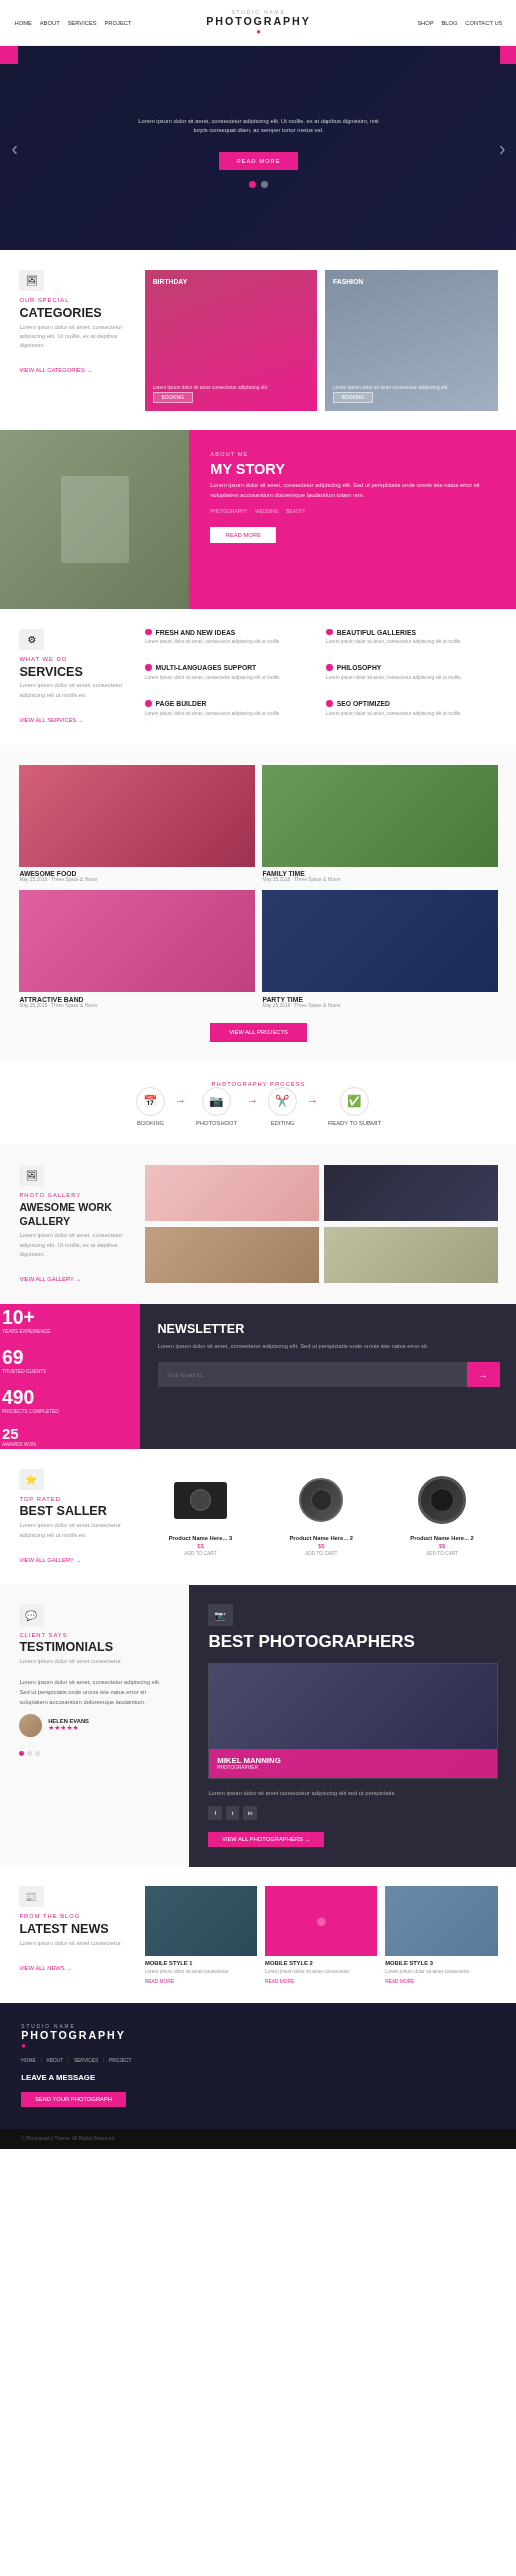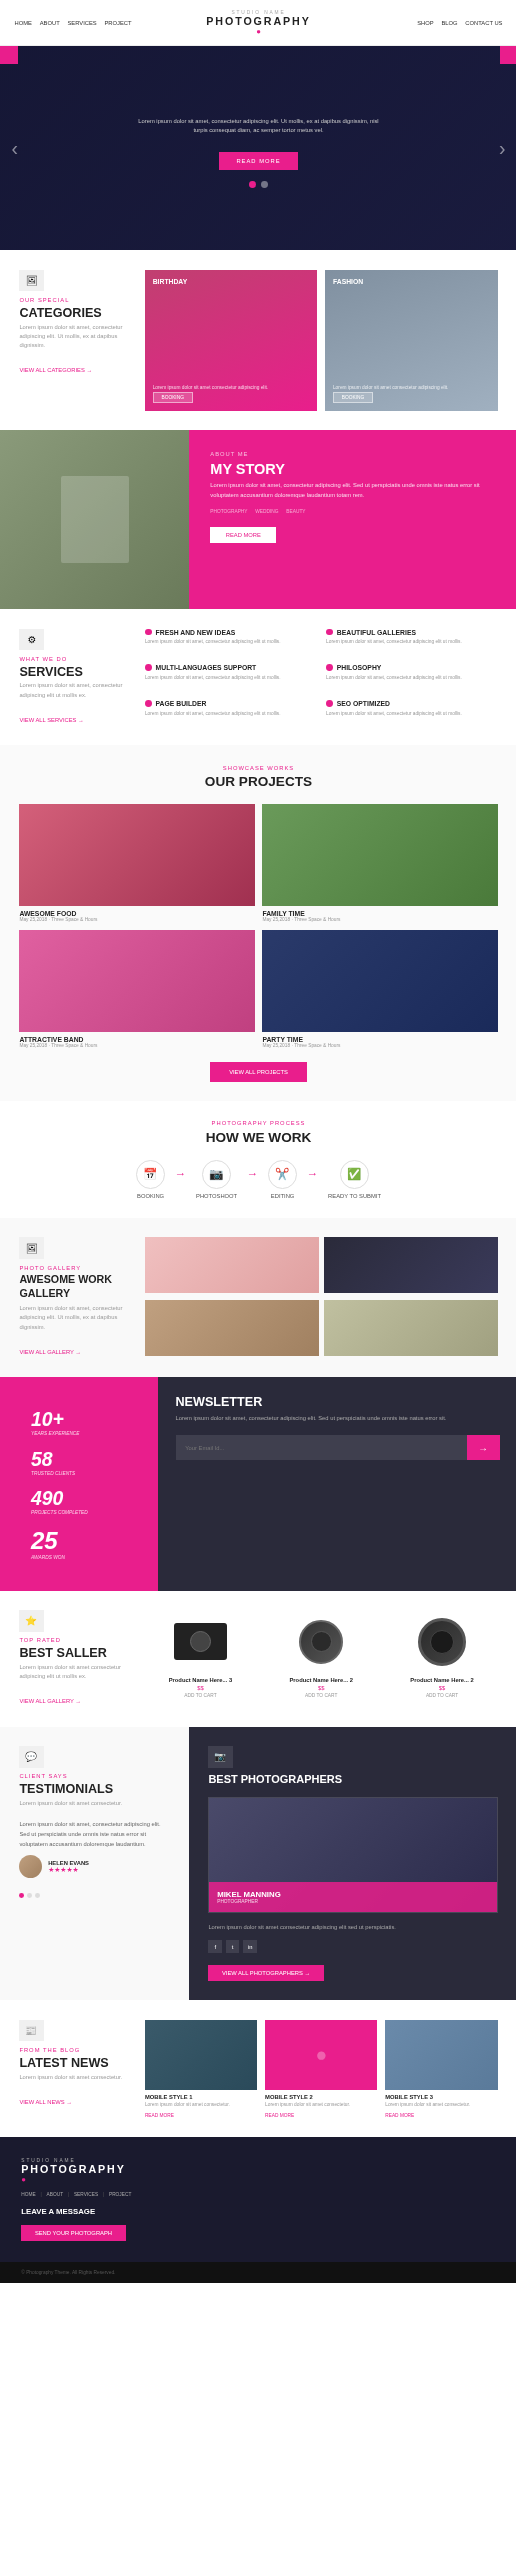--- a/index.html
+++ b/index.html
@@ -133,24 +133,20 @@
       <div style="font-size:6.8px;font-weight:bold;color:#222;display:flex;align-items:center;gap:3.9px;margin-bottom:2.9px;">
           <span style="width:6.8px;height:6.8px;border-radius:50%;background:#e91e8c;flex-shrink:0;display:inline-block;"></span>
           <span>SEO OPTIMIZED</span>
         </div>
       <p style="font-size:4.8px;color:#999;line-height:1.5;">Lorem ipsum dolor sit amet, consectetur adipiscing elit ut mollis.</p>
     </div>
   </div>
 </section>
 
 <section style="background:#fafafa;padding:19.4px;text-align:center;">
-  <div>
-    <div style="font-size:5.8px;color:#e91e8c;text-transform:uppercase;letter-spacing:1px;">SHOWCASE WORKS</div>
-    <div style="font-size:13.6px;font-weight:bold;color:#222;text-transform:uppercase;margin:3.9px 0 14.5px;">OUR PROJECTS</div>
-  </div>
   <div style="display:grid;grid-template-columns:1fr 1fr;gap:7.8px;">
     <div>
       <div style="width:100%;height:102px;background:linear-gradient(135deg,#d4607a,#a03050);"></div>
       <div style="font-size:6.8px;font-weight:bold;color:#222;text-align:left;margin-top:3.9px;text-transform:uppercase;">AWESOME FOOD</div>
       <div style="font-size:4.8px;color:#999;text-align:left;"><span>May 25,2018</span> · <span>Three Space &amp; Hours</span></div>
     </div>
     <div>
       <div style="width:100%;height:102px;background:linear-gradient(135deg,#6a9a5a,#4a7a3a);"></div>
       <div style="font-size:6.8px;font-weight:bold;color:#222;text-align:left;margin-top:3.9px;text-transform:uppercase;">FAMILY TIME</div>
       <div style="font-size:4.8px;color:#999;text-align:left;"><span>May 25,2018</span> · <span>Three Space &amp; Hours</span></div>
@@ -164,21 +160,20 @@
       <div style="width:100%;height:102px;background:linear-gradient(135deg,#2a3a6a,#1a2a5a);"></div>
       <div style="font-size:6.8px;font-weight:bold;color:#222;text-align:left;margin-top:3.9px;text-transform:uppercase;">PARTY TIME</div>
       <div style="font-size:4.8px;color:#999;text-align:left;"><span>May 25,2018</span> · <span>Three Space &amp; Hours</span></div>
     </div>
   </div>
   <button style="background:#e91e8c;color:#fff;border:none;padding:6.8px 19.4px;font-size:5.8px;text-transform:uppercase;cursor:pointer;margin-top:14.5px;">VIEW ALL PROJECTS</button>
 </section>
 
 <section style="background:#fff;padding:19.4px;text-align:center;">
   <div style="font-size:5.8px;color:#e91e8c;text-transform:uppercase;letter-spacing:1px;">PHOTOGRAPHY PROCESS</div>
-  <div style="font-size:13.6px;font-weight:bold;color:#222;text-transform:uppercase;margin:3.9px 0 14.5px;">HOW WE WORK</div>
   <div style="display:flex;justify-content:center;align-items:center;gap:9.7px;">
     <div style="display:flex;flex-direction:column;align-items:center;gap:3.9px;">
       <div style="width:29px;height:29px;border:1px solid #ddd;border-radius:50%;display:flex;align-items:center;justify-content:center;font-size:11.6px;">📅</div>
       <div style="font-size:5.8px;color:#555;text-transform:uppercase;">BOOKING</div>
     </div>
     <div style="color:#e91e8c;font-size:11.6px;margin-bottom:15.5px;">→</div>
     <div style="display:flex;flex-direction:column;align-items:center;gap:3.9px;">
       <div style="width:29px;height:29px;border:1px solid #ddd;border-radius:50%;display:flex;align-items:center;justify-content:center;font-size:11.6px;">📷</div>
       <div style="font-size:5.8px;color:#555;text-transform:uppercase;">PHOTOSHOOT</div>
     </div>
@@ -205,35 +200,35 @@
   </div>
   <div style="flex:1;display:grid;grid-template-columns:1fr 1fr;gap:4.8px;">
     <div style="height:56px;background:linear-gradient(135deg,#f0c0c0,#e0a0a0);"></div>
     <div style="height:56px;background:linear-gradient(135deg,#2a2a3a,#3a3a5a);"></div>
     <div style="height:56px;background:linear-gradient(135deg,#c0a080,#a08060);"></div>
     <div style="height:56px;background:linear-gradient(135deg,#c0c0a0,#a0a080);"></div>
   </div>
 </section>
 
 <section style="display:flex;background:#fff;">
-  <div style="background:#e91e8c;width:158px;flex-shrink:0;padding:31px;font-style:italic;">
+  <div style="background:#e91e8c;width:140px;flex-shrink:0;padding:2px;">
     <div style="margin-bottom:11.6px;">
       <div style="font-size:19.4px;font-weight:bold;color:#fff;"><span>10</span><span>+</span></div>
       <div style="font-size:4.8px;color:rgba(255,255,255,0.8);text-transform:uppercase;">YEARS EXPERIENCE</div>
     </div>
     <div style="margin-bottom:11.6px;">
-      <div style="font-size:19.4px;font-weight:bold;color:#fff;">58</div>
+      <div style="font-size:19.4px;font-weight:bold;color:#fff;">69</div>
       <div style="font-size:4.8px;color:rgba(255,255,255,0.8);text-transform:uppercase;">TRUSTED CLIENTS</div>
     </div>
     <div style="margin-bottom:11.6px;">
       <div style="font-size:19.4px;font-weight:bold;color:#fff;">490</div>
       <div style="font-size:4.8px;color:rgba(255,255,255,0.8);text-transform:uppercase;">PROJECTS COMPLETED</div>
     </div>
     <div>
-      <div style="font-size:24px;font-weight:bold;color:#fff;">25</div>
+      <div style="font-size:15px;font-weight:bold;color:#fff;">25</div>
       <div style="font-size:4.8px;color:rgba(255,255,255,0.8);text-transform:uppercase;">AWARDS WON</div>
     </div>
   </div>
   <div style="flex:1;background:#2a2a3a;padding:17.5px;">
     <div style="color:#fff;font-size:12.6px;font-weight:bold;text-transform:uppercase;margin-bottom:5.8px;">NEWSLETTER</div>
     <p style="color:#aaa;font-size:5.8px;line-height:1.6;margin-bottom:11.6px;">Lorem ipsum dolor sit amet, consectetur adipiscing elit. Sed ut perspiciatis unde omnis iste natus error sit.</p>
     <div style="display:flex;gap:0;">
       <input type="email" style="flex: 1 1 0%; background: rgba(255, 255, 255, 0.1); border: none; color: rgb(255, 255, 255); padding: 6.8px 9.7px; font-size: 5.8px; outline: none;" placeholder="Your Email Id...">
       <button style="background:#e91e8c;border:none;color:#fff;padding:6.8px 11.6px;font-size:9.7px;cursor:pointer;">→</button>
     </div>
@@ -299,21 +294,21 @@
       </div>
     </div>
     <div style="display:flex;gap:2.9px;">
       <span style="width:4.8px;height:4.8px;border-radius:50%;background:#e91e8c;display:inline-block;"></span>
       <span style="width:4.8px;height:4.8px;border-radius:50%;background:#ddd;display:inline-block;"></span>
       <span style="width:4.8px;height:4.8px;border-radius:50%;background:#ddd;display:inline-block;"></span>
     </div>
   </div>
   <div style="flex:1;background:#2a2a3a;padding:19.4px;">
     <div style="width:25px;height:21.3px;background:rgba(255,255,255,0.1);display:flex;align-items:center;justify-content:center;margin-bottom:5.8px;font-size:9.7px;">📷</div>
-    <div style="color:#fff;font-size:11px;font-weight:bold;text-transform:uppercase;margin-bottom:11.6px;">BEST PHOTOGRAPHERS</div>
+    <div style="color:#fff;font-size:17px;font-weight:bold;text-transform:uppercase;margin-bottom:11.6px;">BEST PHOTOGRAPHERS</div>
     <div style="background:rgba(255,255,255,0.05);border:1px solid rgba(255,255,255,0.1);padding:0;margin-bottom:9.7px;position:relative;height:116px;overflow:hidden;">
       <div style="position:absolute;inset:0;background:linear-gradient(135deg,#4a4a6a,#2a2a4a);"></div>
       <div style="position:absolute;bottom:0;left:0;right:0;background:rgba(233,30,140,0.85);padding:7.8px;margin-top:33px;">
         <div style="color:#fff;font-size:7.8px;font-weight:bold;">MIKEL MANNING</div>
         <div style="color:rgba(255,255,255,0.8);font-size:4.8px;text-transform:uppercase;">PHOTOGRAPHER</div>
       </div>
     </div>
     <p style="font-size:5.8px;color:#aaa;line-height:1.6;margin-bottom:7.8px;">Lorem ipsum dolor sit amet consectetur adipiscing elit sed ut perspiciatis.</p>
     <div style="display:flex;gap:3.9px;margin-bottom:7.8px;">
       <span style="width:13.6px;height:13.6px;background:rgba(255,255,255,0.1);display:flex;align-items:center;justify-content:center;font-size:5.8px;color:#fff;cursor:pointer;">f</span>

